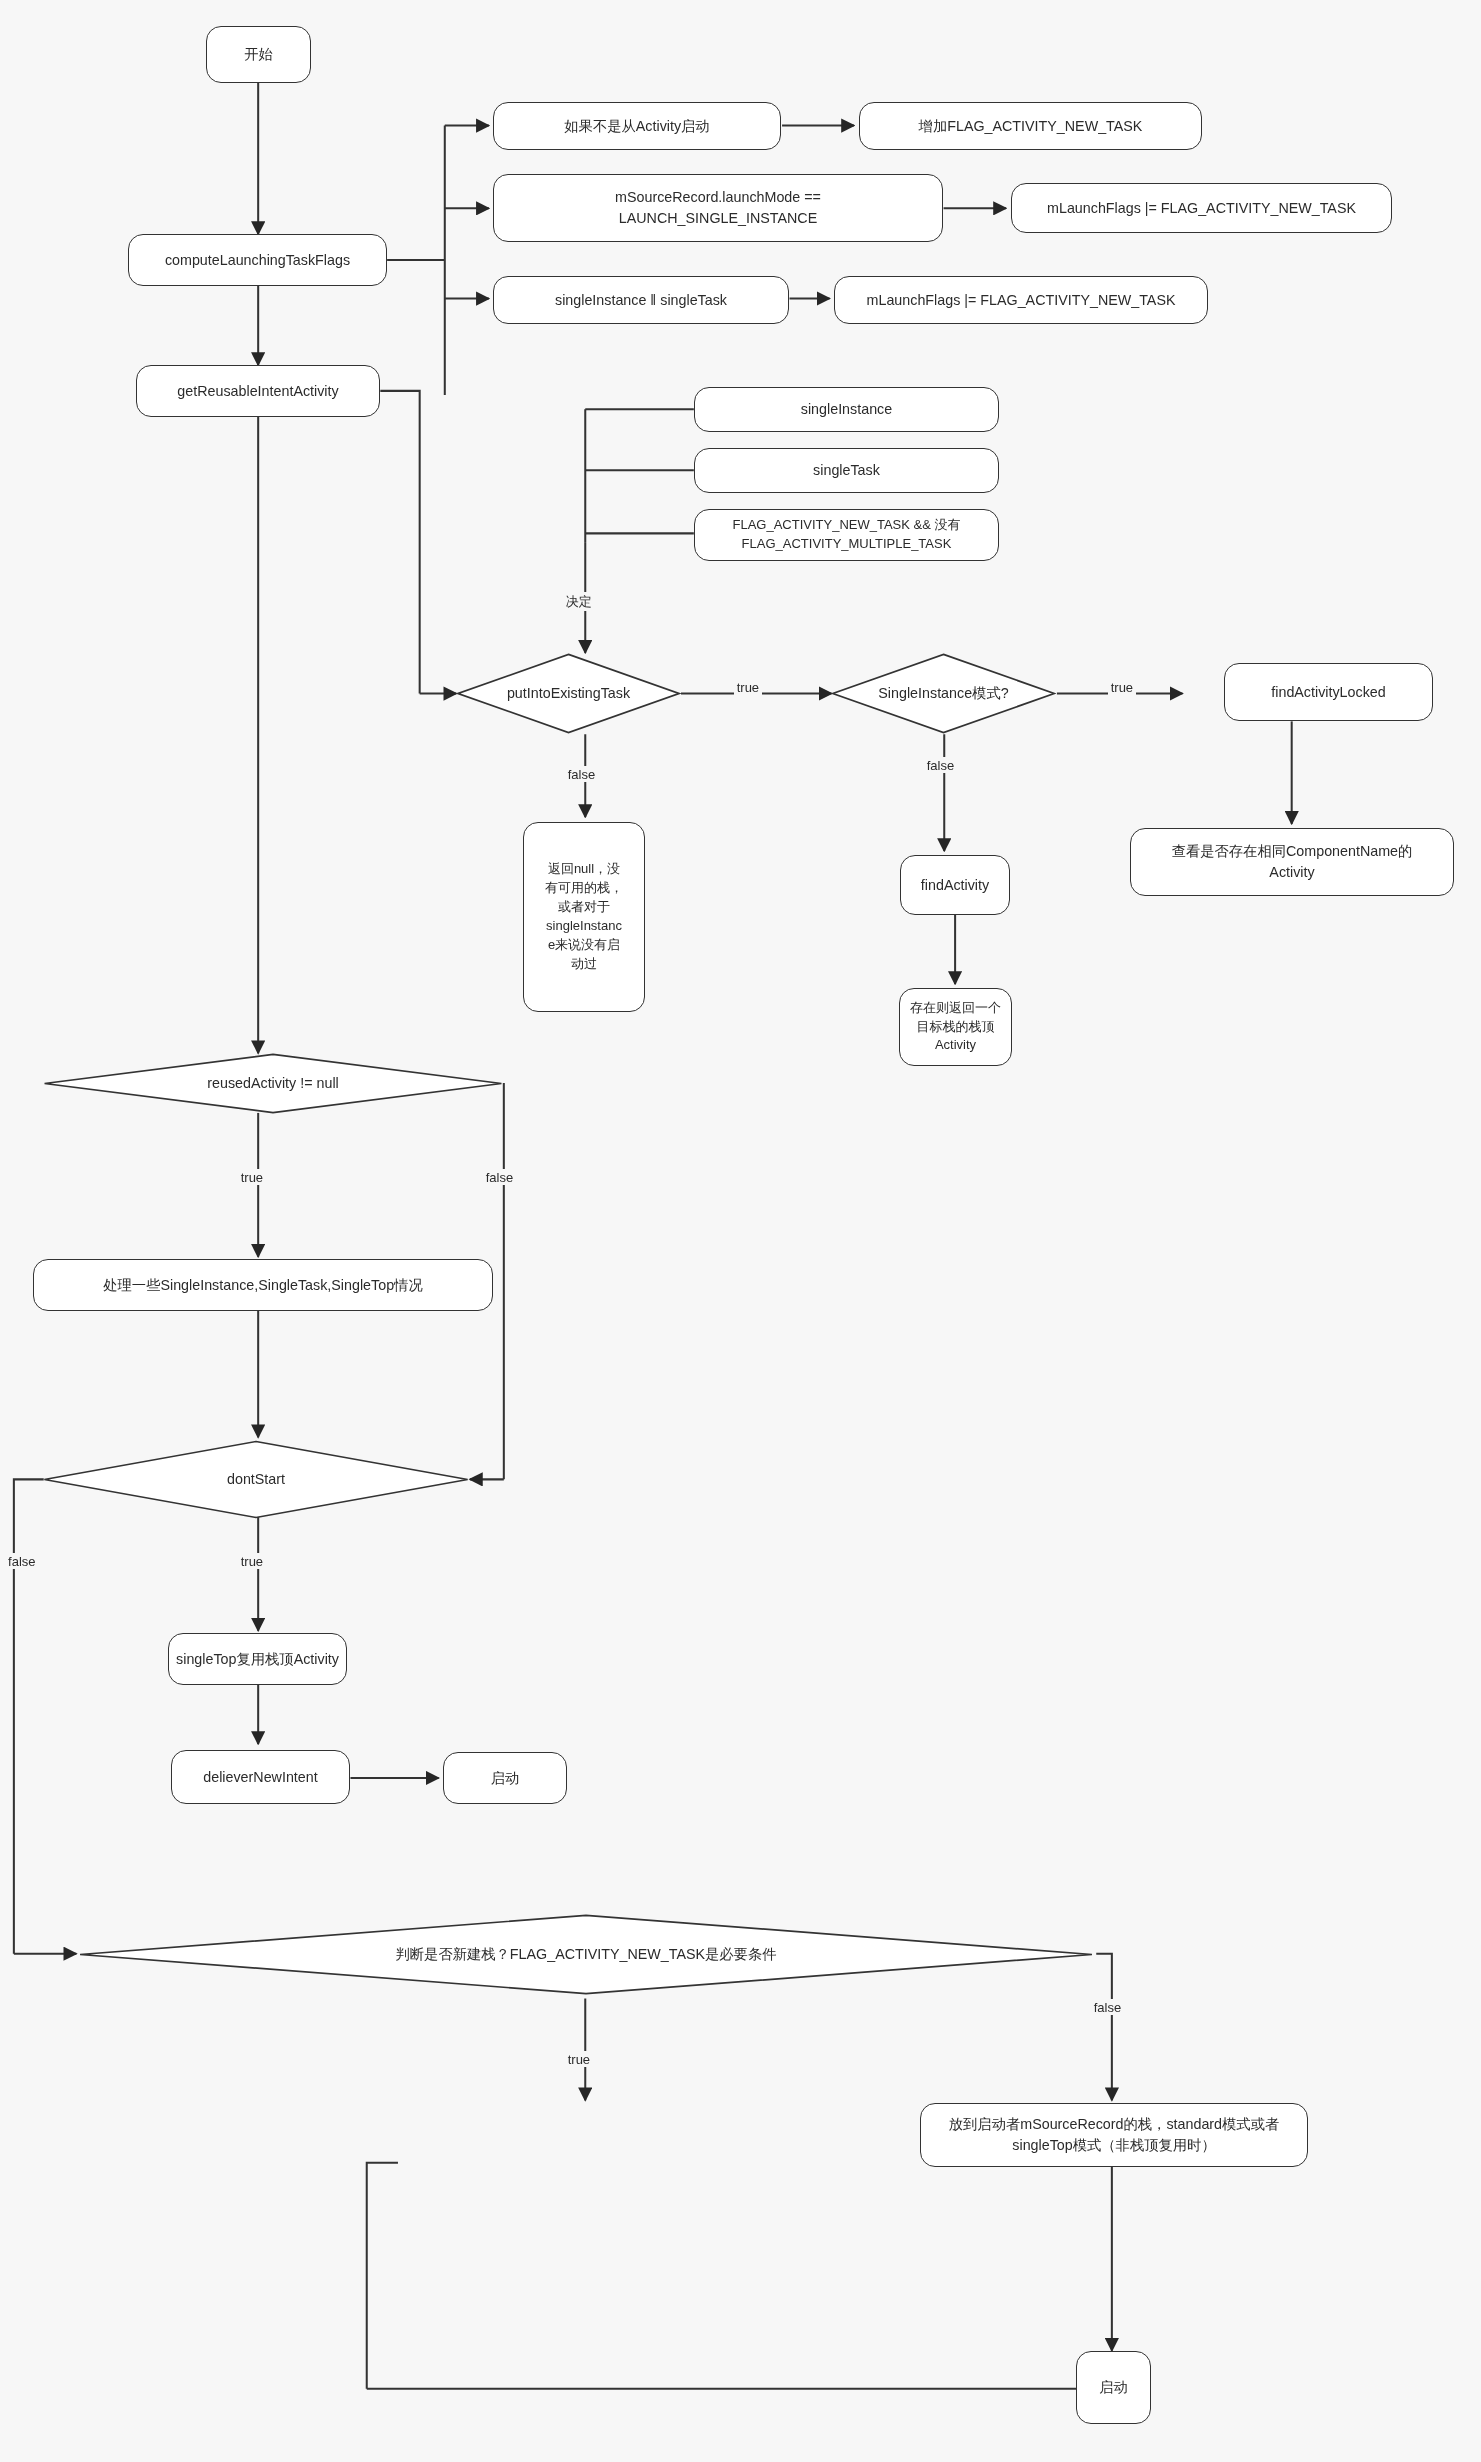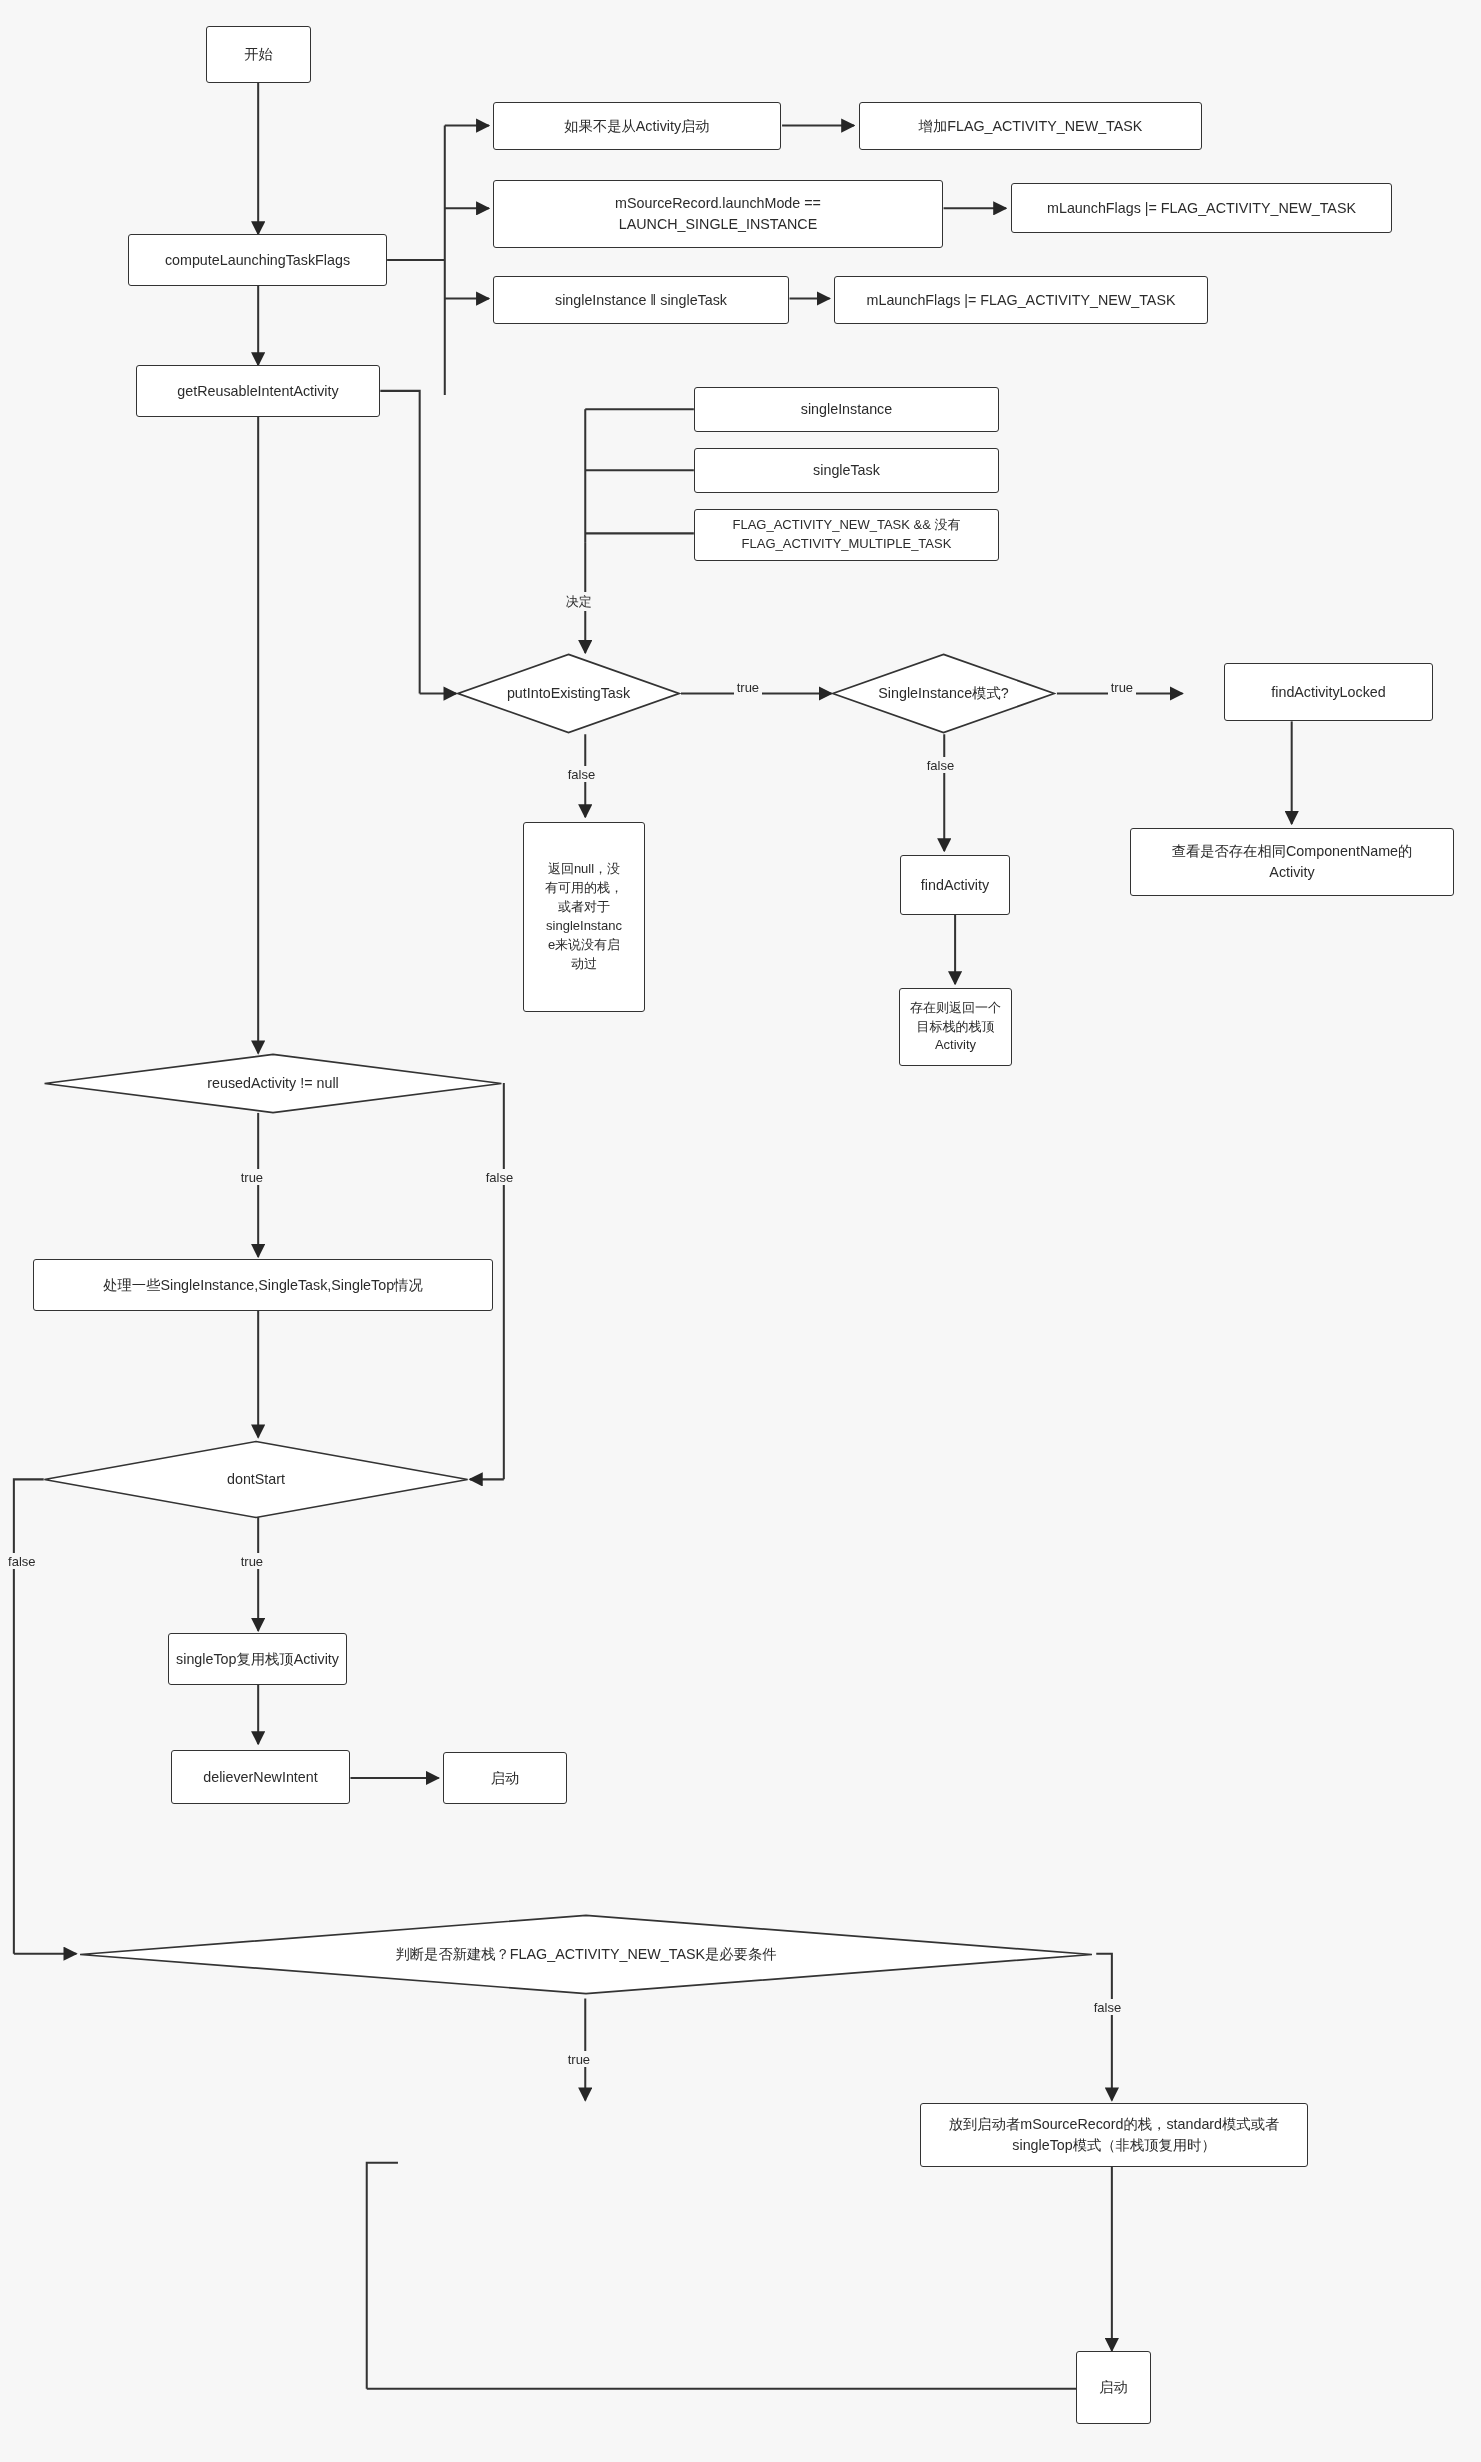--- a/index.html
+++ b/index.html
@@ -23,21 +23,21 @@
     top: 0;
     width: 1482px;
     height: 2462px;
     pointer-events: none;
   }
   .node {
     position: absolute;
     box-sizing: border-box;
     background: #ffffff;
     border: 1.7px solid #333333;
-    border-radius: 3px;
+    border-radius: 15px;
     display: flex;
     align-items: center;
     justify-content: center;
     text-align: center;
     color: #2b2b2b;
     font-size: 14.3px;
     line-height: 1.45;
     padding: 2.7px 6.8px;
     z-index: 2;
   }
@@ -165,21 +165,21 @@
   </div>
 
   <div class="node" style="left:493px; top:102px; width:288px; height:48px;">
     <span>如果不是从Activity启动</span>
   </div>
 
   <div class="node" style="left:859px; top:102px; width:343px; height:48px;">
     <span>增加FLAG_ACTIVITY_NEW_TASK</span>
   </div>
 
-  <div class="node" style="left:493px; top:174px; width:450px; height:68px;margin-top:6px;">
+  <div class="node" style="left:493px; top:174px; width:450px; height:68px;">
     <span>mSourceRecord.launchMode ==
 LAUNCH_SINGLE_INSTANCE</span>
   </div>
 
   <div class="node" style="left:1011px; top:183px; width:381px; height:50px;">
     <span>mLaunchFlags |= FLAG_ACTIVITY_NEW_TASK</span>
   </div>
 
   <div class="node" style="left:493px; top:276px; width:296px; height:48px;">
     <span>singleInstance ‖ singleTask</span>

